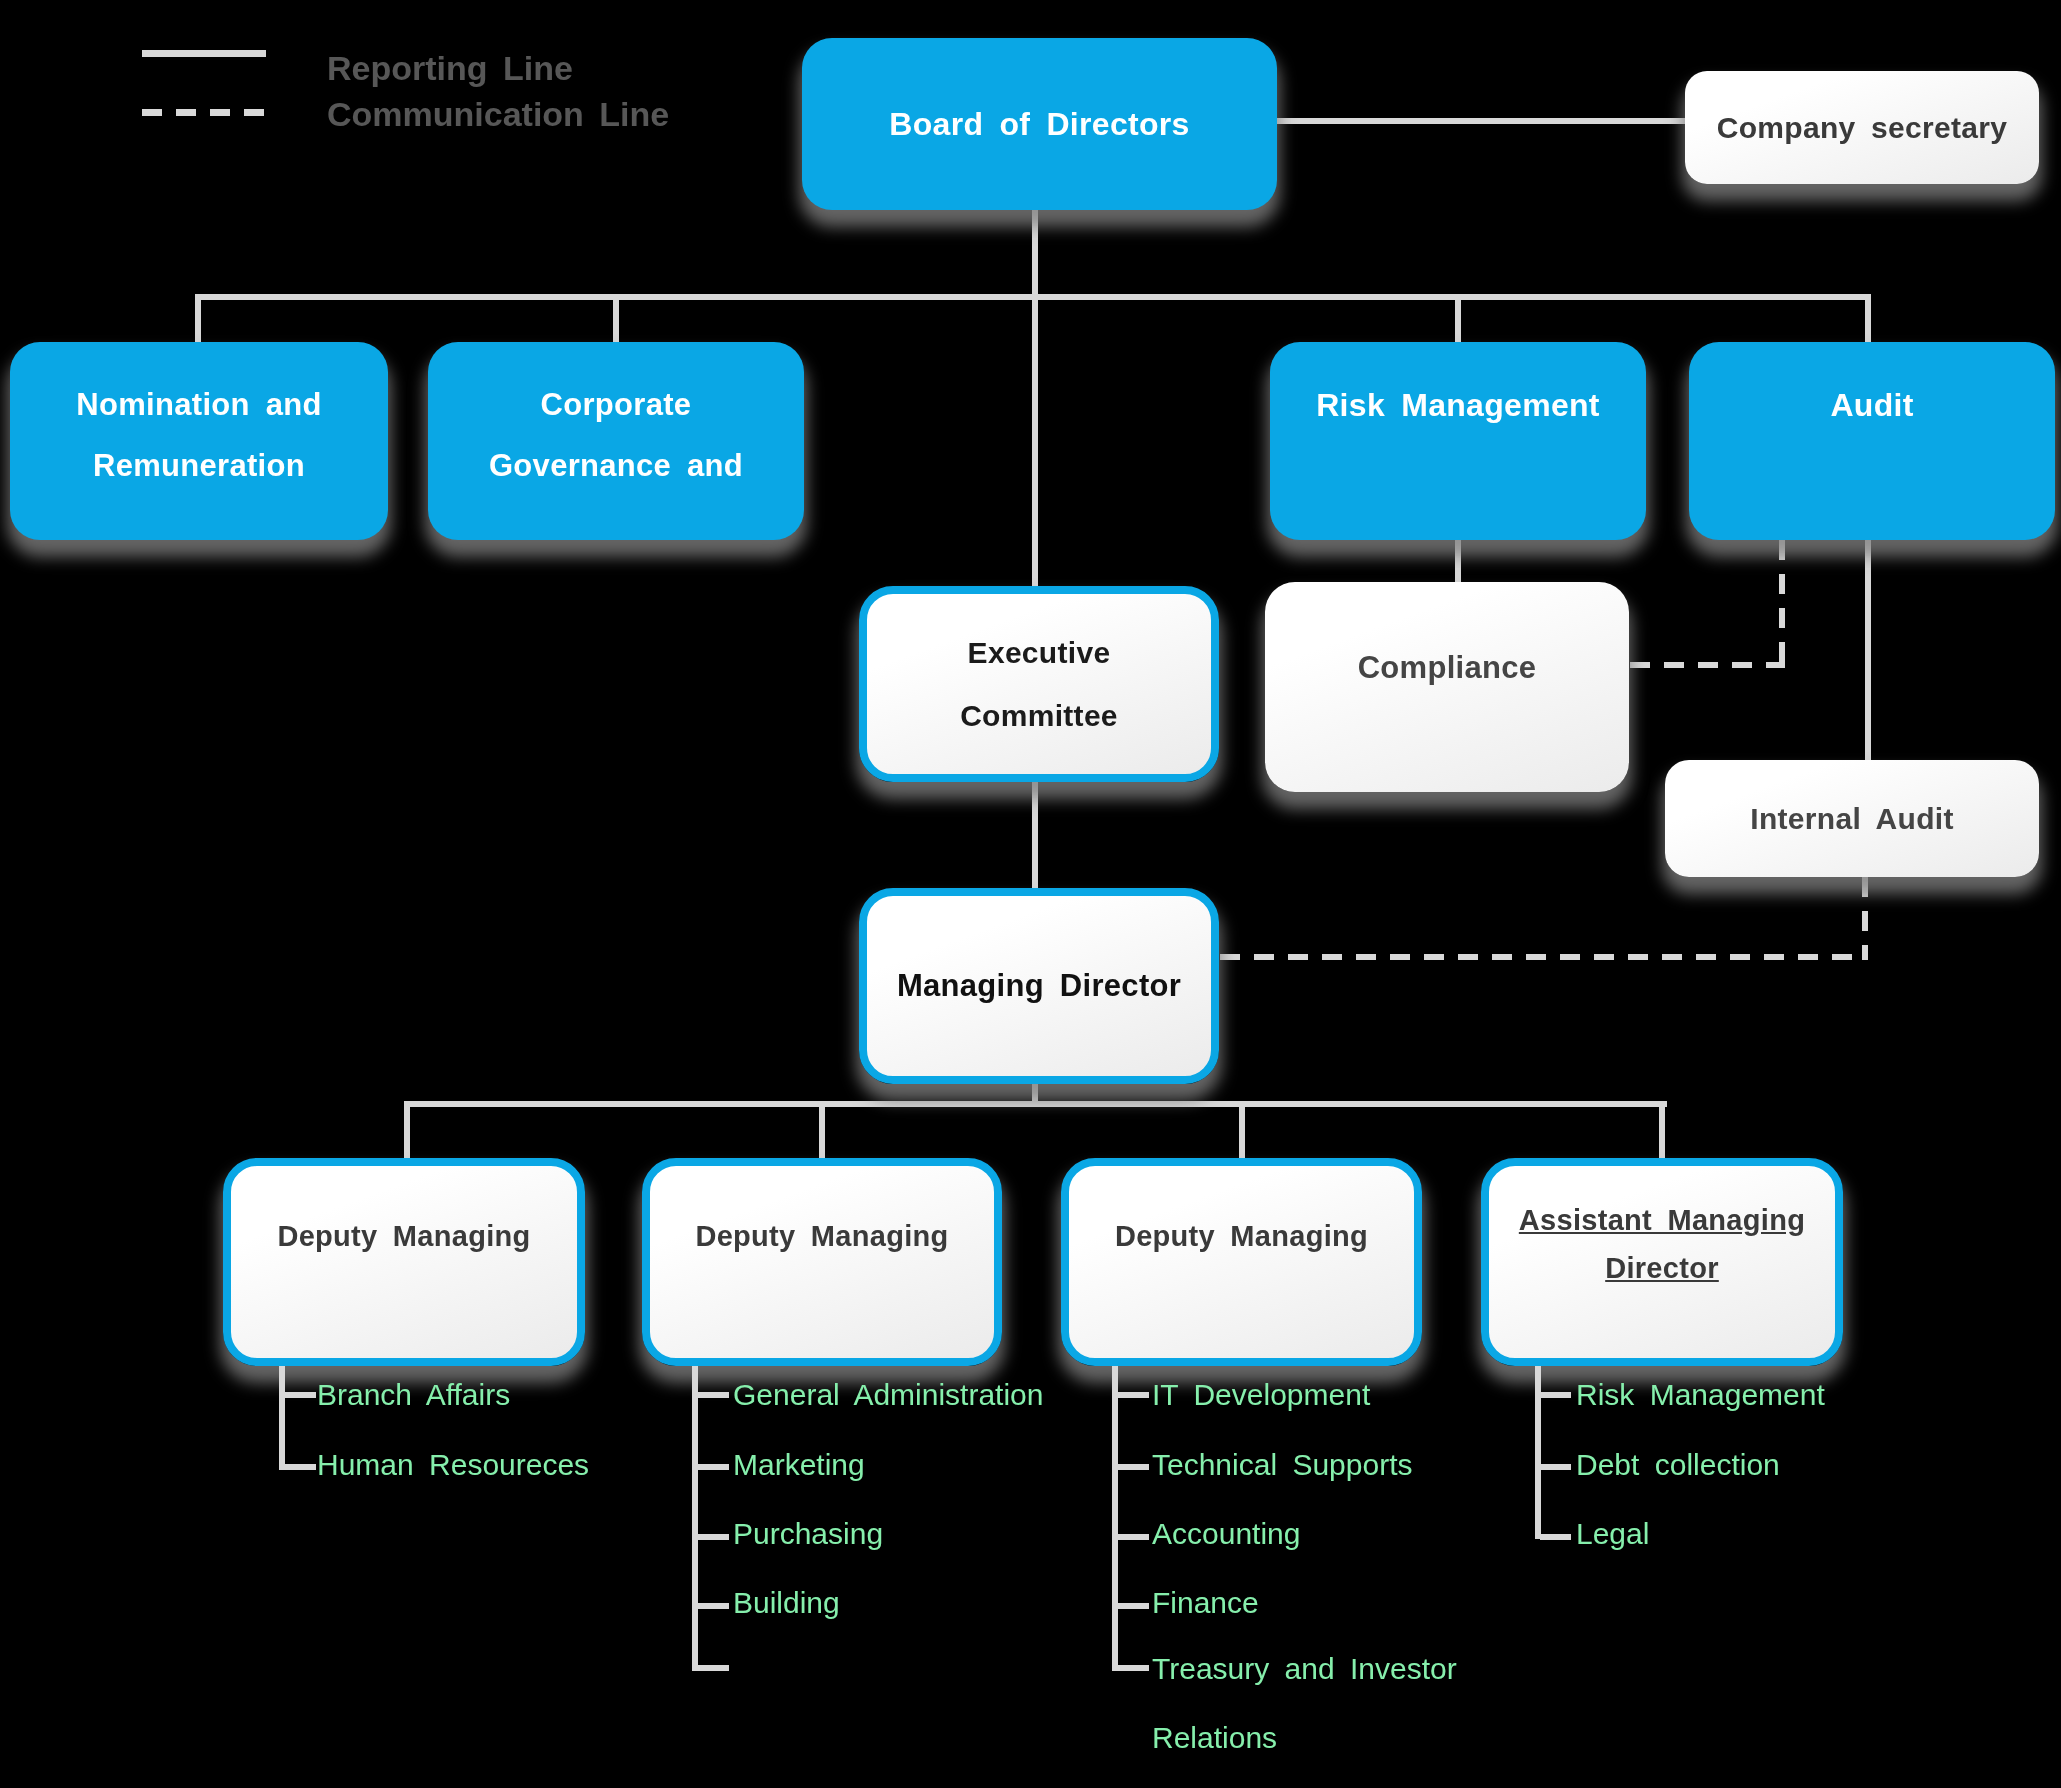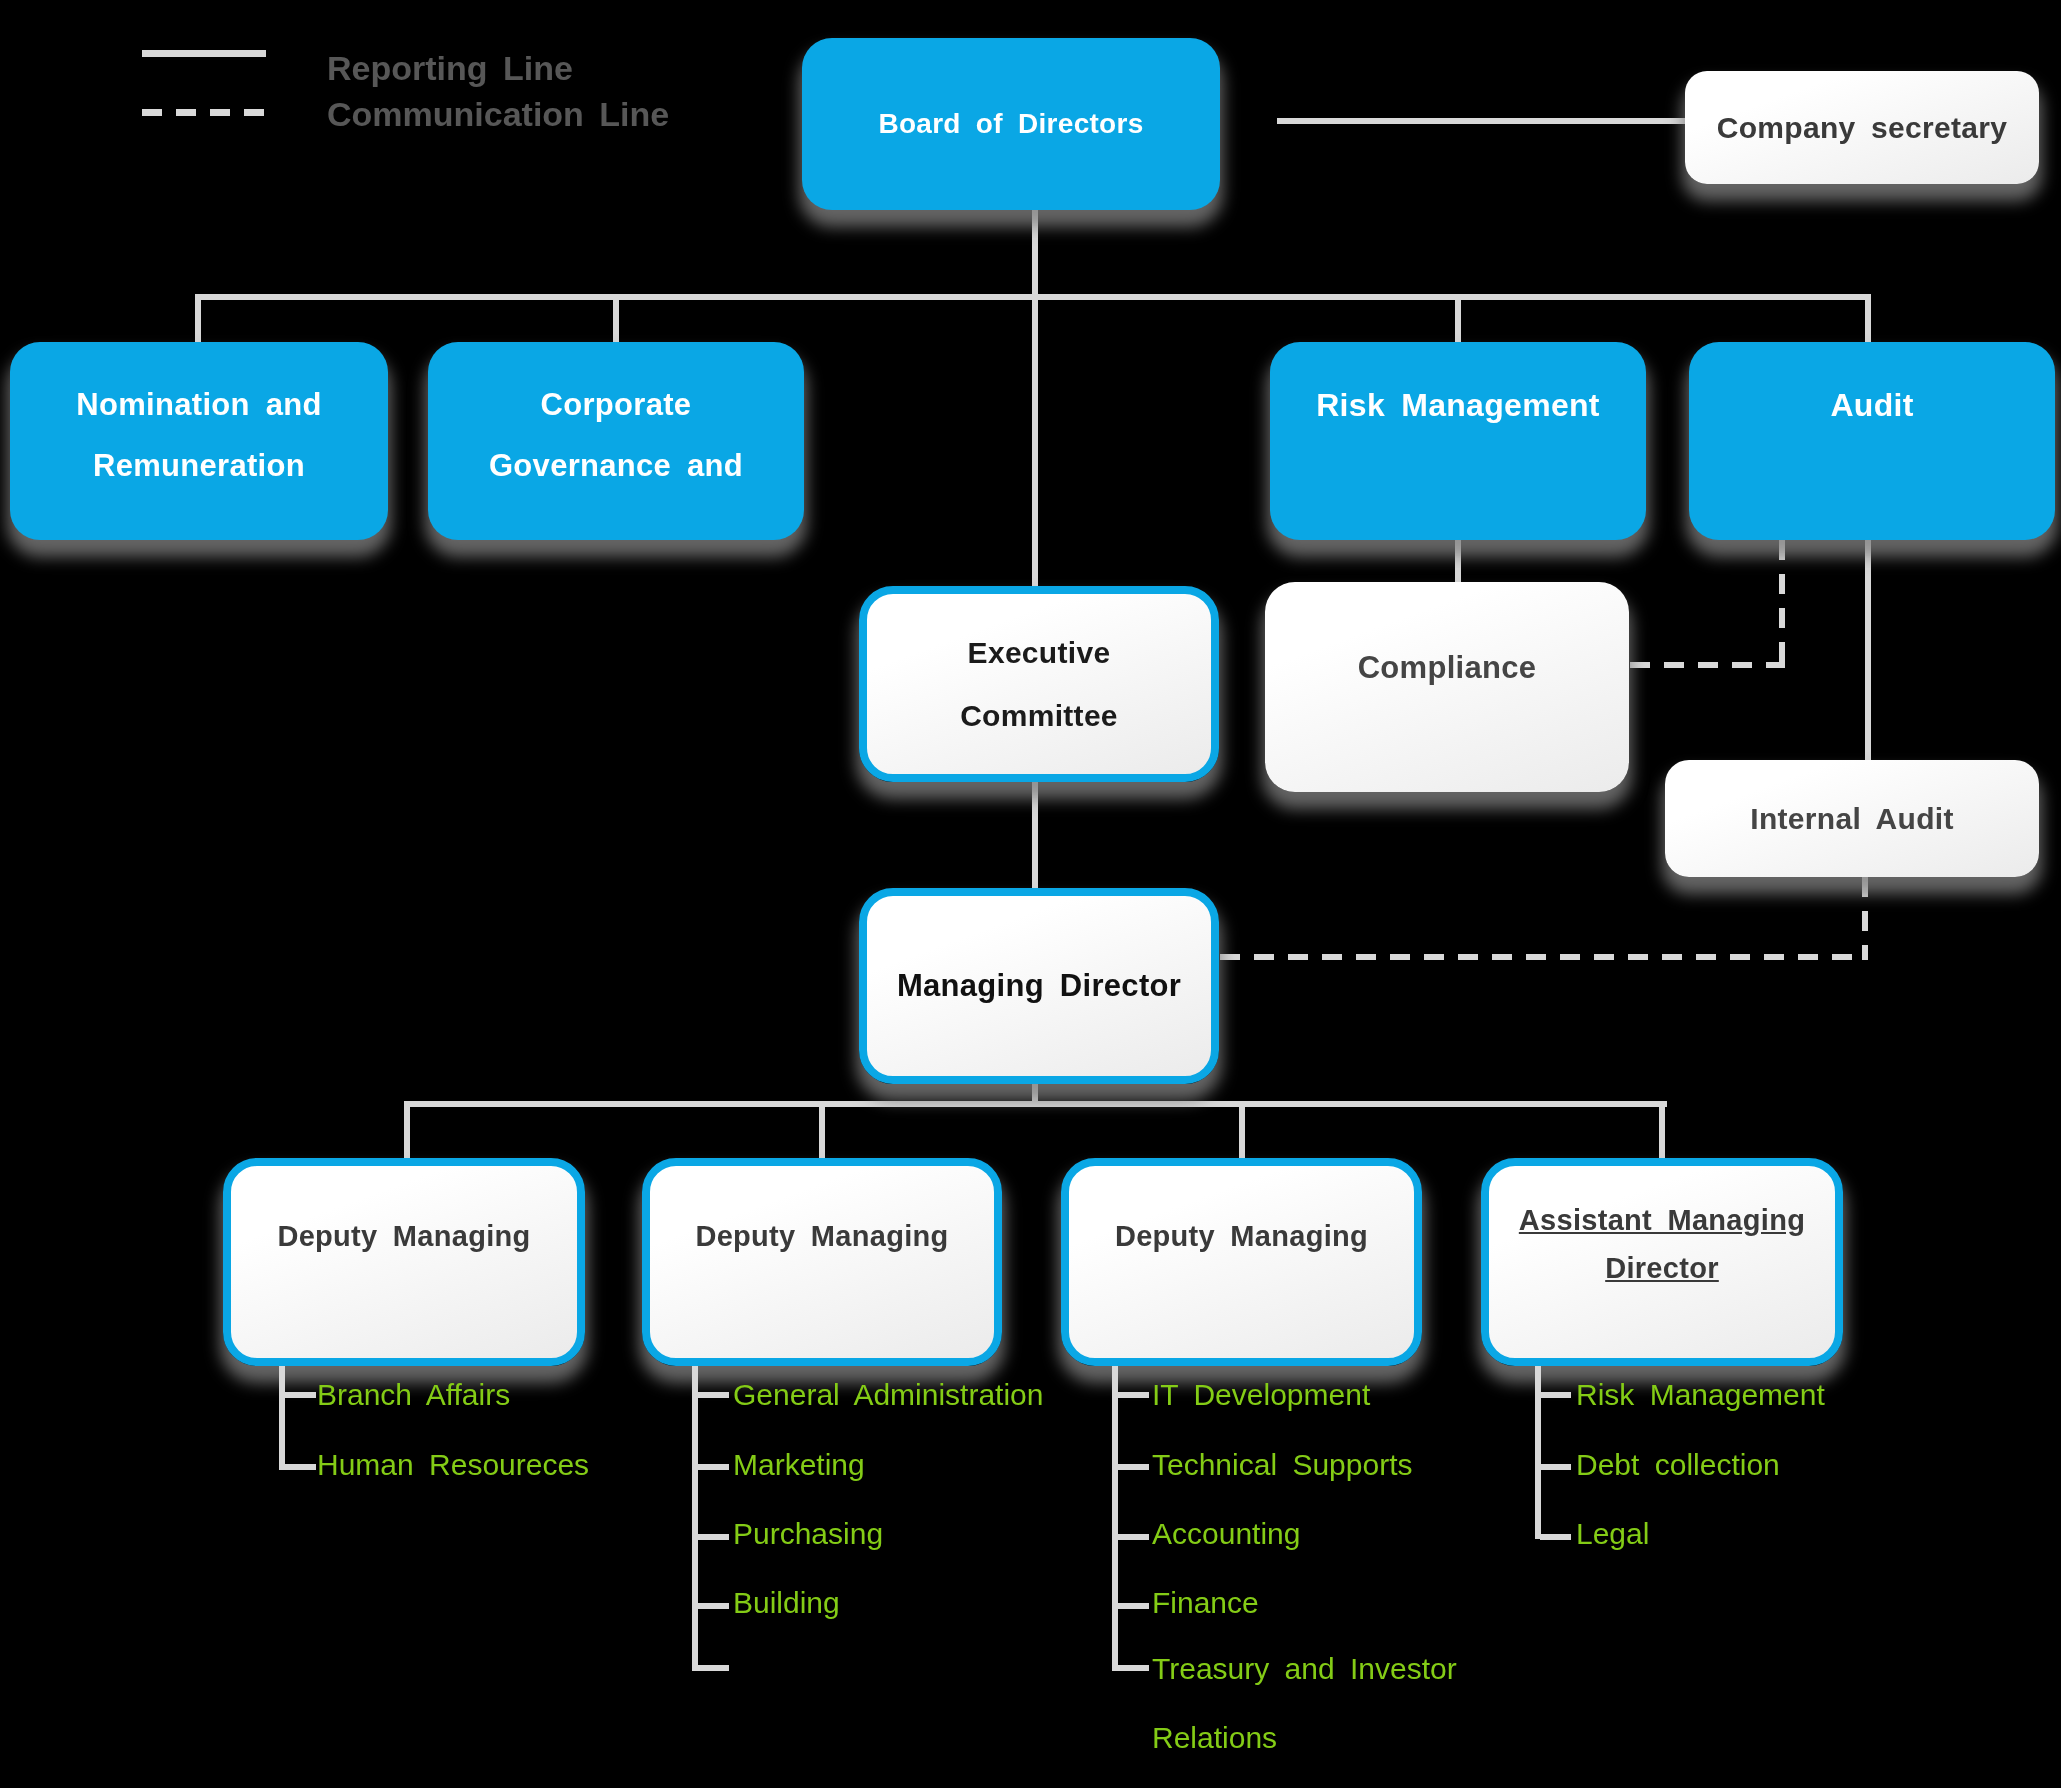--- a/index.html
+++ b/index.html
@@ -16,21 +16,21 @@
   .bblue{border:8px solid #0AA7E5;border-radius:34px;}
   .vcenter{display:flex;align-items:center;justify-content:center;flex-direction:column;}
   
   .sl{position:absolute;background:#D8D8D8;}
   .dh{position:absolute;height:6px;background:repeating-linear-gradient(to right,#D9D9D9 0 20px,transparent 20px 34px);}
   .dv{position:absolute;width:6px;background:repeating-linear-gradient(to bottom,#D9D9D9 0 20px,transparent 20px 34px);}
   .tick{position:absolute;width:31px;height:6px;background:#D8D8D8;}
   
   .legend-label{position:absolute;color:#575757;font-size:34px;font-weight:bold;word-spacing:6px;}
   
-  .li{position:absolute;color:#84cc16;font-size:30px;line-height:69px;word-spacing:7px;white-space:nowrap;}
+  .li{position:absolute;color:#86efac;font-size:30px;line-height:69px;word-spacing:7px;white-space:nowrap;}
   .li.wrap{white-space:normal;}
 </style>
 </head>
 <body>
 
 <div id="stage">
 
   <div class="sl" style="left:142px;top:50px;width:124px;height:7px;"></div>
   <div class="legend-label" style="left:327px;top:33px;margin-top:16px;">Reporting Line</div>
   <div class="dh" style="left:142px;top:109px;width:124px;height:7px;"></div>
@@ -52,21 +52,21 @@
   <div class="sl" style="left:404px;top:1107px;width:6px;height:51px;"></div>
   <div class="sl" style="left:819px;top:1107px;width:6px;height:51px;"></div>
   <div class="sl" style="left:1239px;top:1107px;width:6px;height:51px;"></div>
   <div class="sl" style="left:1659px;top:1107px;width:6px;height:51px;"></div>
 
   <div class="dv" style="left:1779px;top:540px;height:129px;"></div>
   <div class="dh" style="left:1630px;top:662px;width:155px;"></div>
   <div class="dv" style="left:1862px;top:877px;height:83px;"></div>
   <div class="dh" style="left:1220px;top:954px;width:648px;"></div>
 
-  <div class="box blue vcenter" style="left:802px;top:38px;width:418px;height:172px;font-size:28px;">
+  <div class="box blue vcenter" style="left:802px;top:38px;width:475px;height:172px;font-size:32px;">
     <div class="label">Board of Directors</div>
   </div>
 
   <div class="box white vcenter" style="left:1685px;top:71px;width:354px;height:113px;border-radius:22px;font-size:30px;">
     <div class="label">Company secretary</div>
   </div>
 
   <div class="box blue" style="left:10px;top:342px;width:378px;height:198px;font-size:31px;padding-top:32px;line-height:61px;">
     <div class="label" style="width:317px;">Nomination and Remuneration</div>
   </div>

